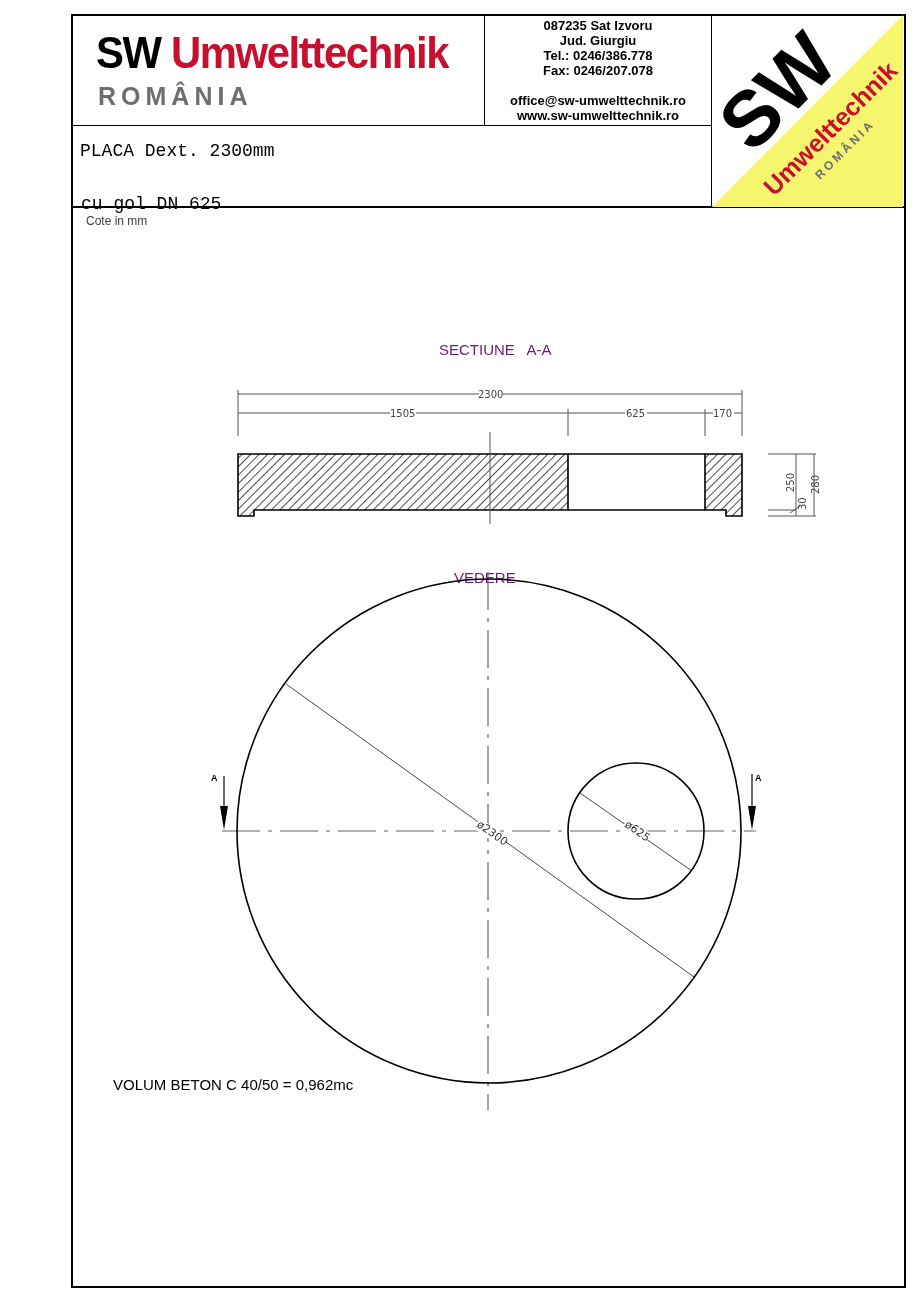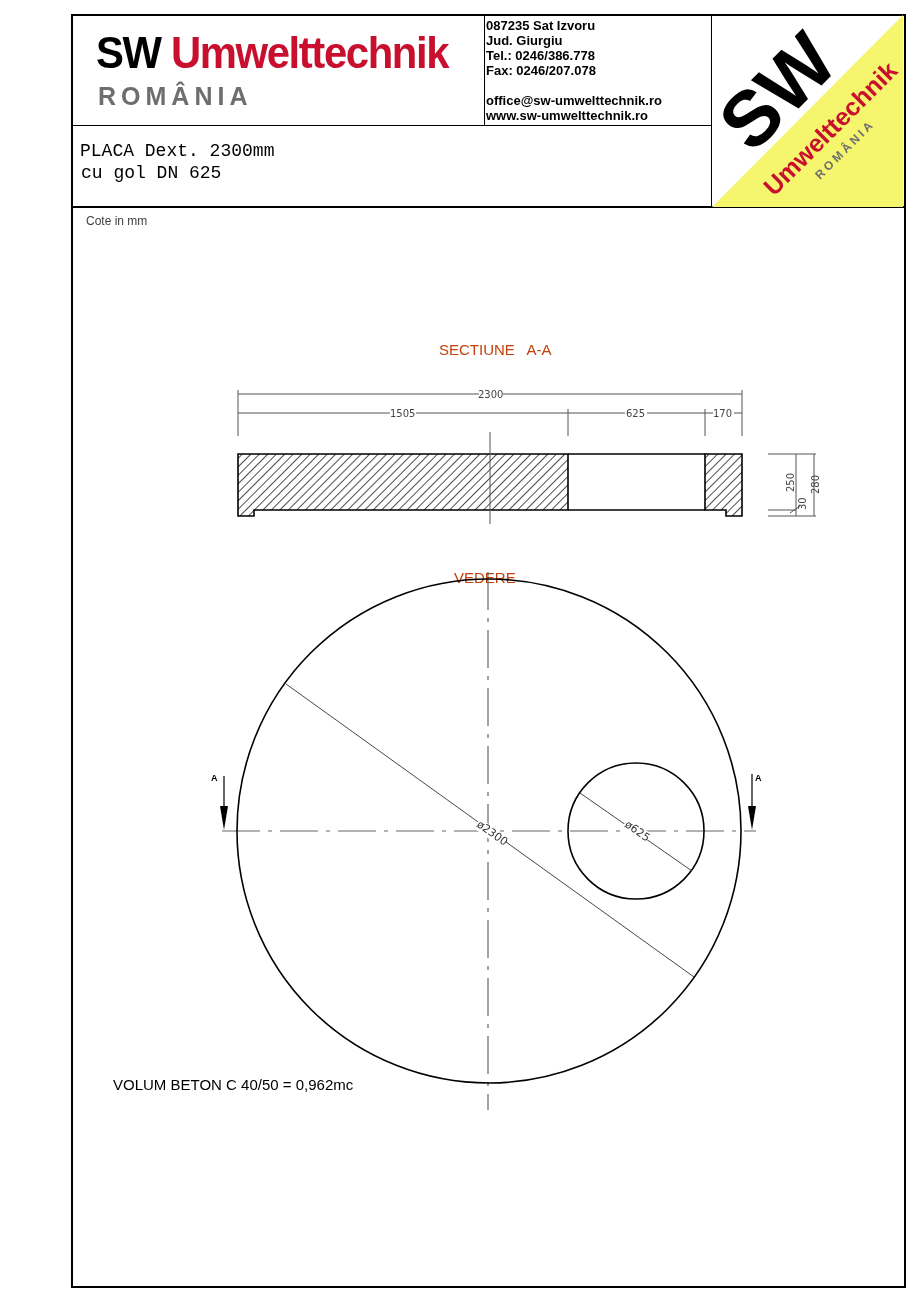--- a/index.html
+++ b/index.html
@@ -5,25 +5,25 @@
   html, body { margin: 0; padding: 0; background: #ffffff; }
   body { width: 920px; height: 1301px; position: relative; overflow: hidden; font-family: "Liberation Sans", sans-serif; }
   .abs { position: absolute; }
   .frame { position: absolute; left: 71px; top: 14px; width: 831px; height: 1270px; border: 2px solid #000; }
   .hline { position: absolute; background: #000; }
   .vline { position: absolute; background: #000; }
   .logo-main { position: absolute; left: 96px; top: 30px; font-family: "Liberation Sans", sans-serif; font-weight: bold; font-size: 45px; letter-spacing: -1.5px; line-height: 1; white-space: nowrap; transform: scaleX(0.93); transform-origin: left top; }
   .logo-sw { color: #000; }
   .logo-um { color: #c8102e; }
   .logo-ro { position: absolute; left: 98px; top: 84px; font-family: "Liberation Sans", sans-serif; font-weight: bold; font-size: 25px; letter-spacing: 5px; color: #6d6e70; line-height: 1; }
-  .contact { position: absolute; left: 486px; top: 18px; width: 224px; font-family: "Liberation Sans", sans-serif; font-weight: bold; font-size: 13px; line-height: 15px; color: #000; }
+  .contact { position: absolute; left: 486px; top: 18px; width: 224px; text-align: center; font-family: "Liberation Sans", sans-serif; font-weight: bold; font-size: 13px; line-height: 15px; color: #000; }
   .contact .gap { height: 15px; }
   .title { position: absolute; left: 80px; top: 140px; font-family: Liberation Mono, monospace; font-size: 18px; line-height: 22px; color: #000; }
   .units { position: absolute; left: 86px; top: 214px; font-size: 12px; color: #404040; }
-  .label { position: absolute; font-size: 15px; color: #c2410c; white-space: nowrap; }
+  .label { position: absolute; font-size: 15px; color: #701a75; white-space: nowrap; }
   .volume { position: absolute; left: 95px; top: 1076px; font-size: 15px; color: #000; margin-left: 18px; }
   svg text { font-family: "DejaVu Sans", sans-serif; }
 </style>
 </head>
 <body>
 
 <div class="frame"></div>
 
 <div class="hline" style="left:71px; top:206px; width:833px; height:2px;"></div>
 <div class="hline" style="left:71px; top:125px; width:641px; height:1px;"></div>
@@ -54,21 +54,21 @@
   <g transform="translate(62,182) rotate(-45)">
     <text x="0" y="0" font-weight="bold" font-size="25" fill="#c8102e" style="font-family:'Liberation Sans', sans-serif;">Umwelttechnik</text>
   </g>
   <g transform="translate(108,165) rotate(-45)">
     <text x="0" y="0" font-weight="bold" font-size="12" letter-spacing="3" fill="#6d6e70" style="font-family:'Liberation Sans', sans-serif;">ROMÂNIA</text>
   </g>
 </svg>
 
 <div class="title">
   <div>PLACA Dext. 2300mm</div>
-  <div style="padding-left:1px;">cu gol DN 625</div>
+  <div style="padding-left:1px;margin-top:31px;">cu gol DN 625</div>
 </div>
 
 <div class="units">Cote in mm</div>
 
 <div class="label" style="left:439px; top:341px; white-space:pre;">SECTIUNE   A-A</div>
 
 <svg class="abs" style="left:0; top:0;" width="920" height="560" viewBox="0 0 920 560">
   <defs>
     <pattern id="hatch" patternUnits="userSpaceOnUse" width="6" height="6" patternTransform="rotate(45)">
       <line x1="0" y1="0" x2="0" y2="6" stroke="#000" stroke-width="1.4"></line>

